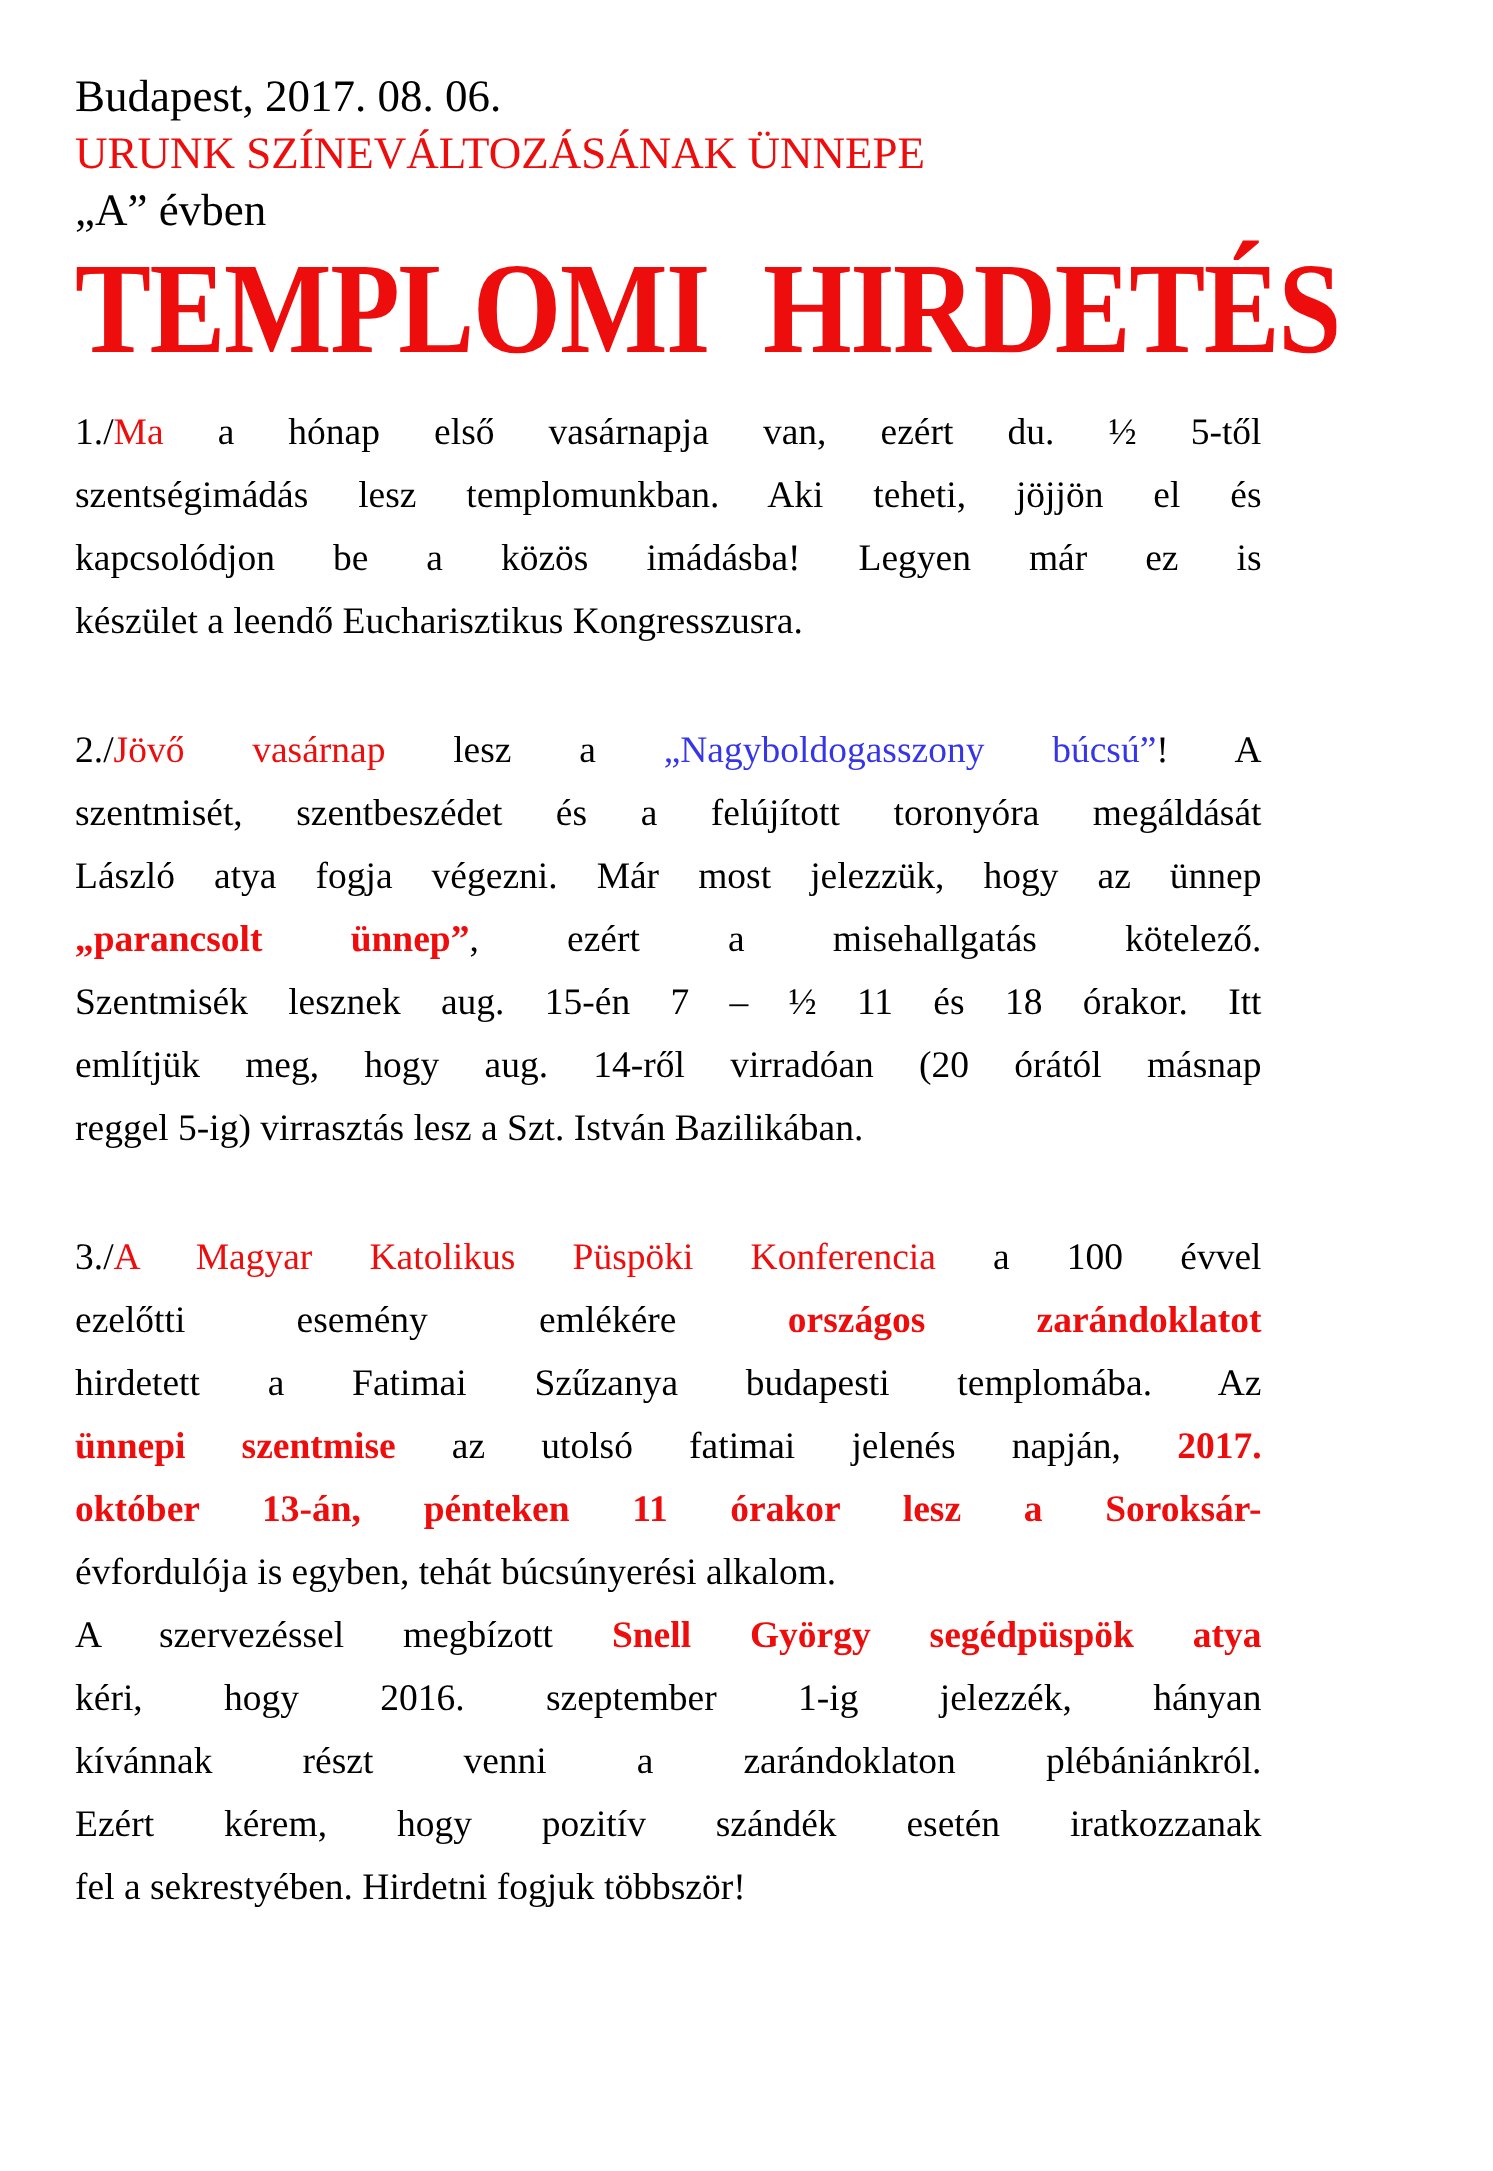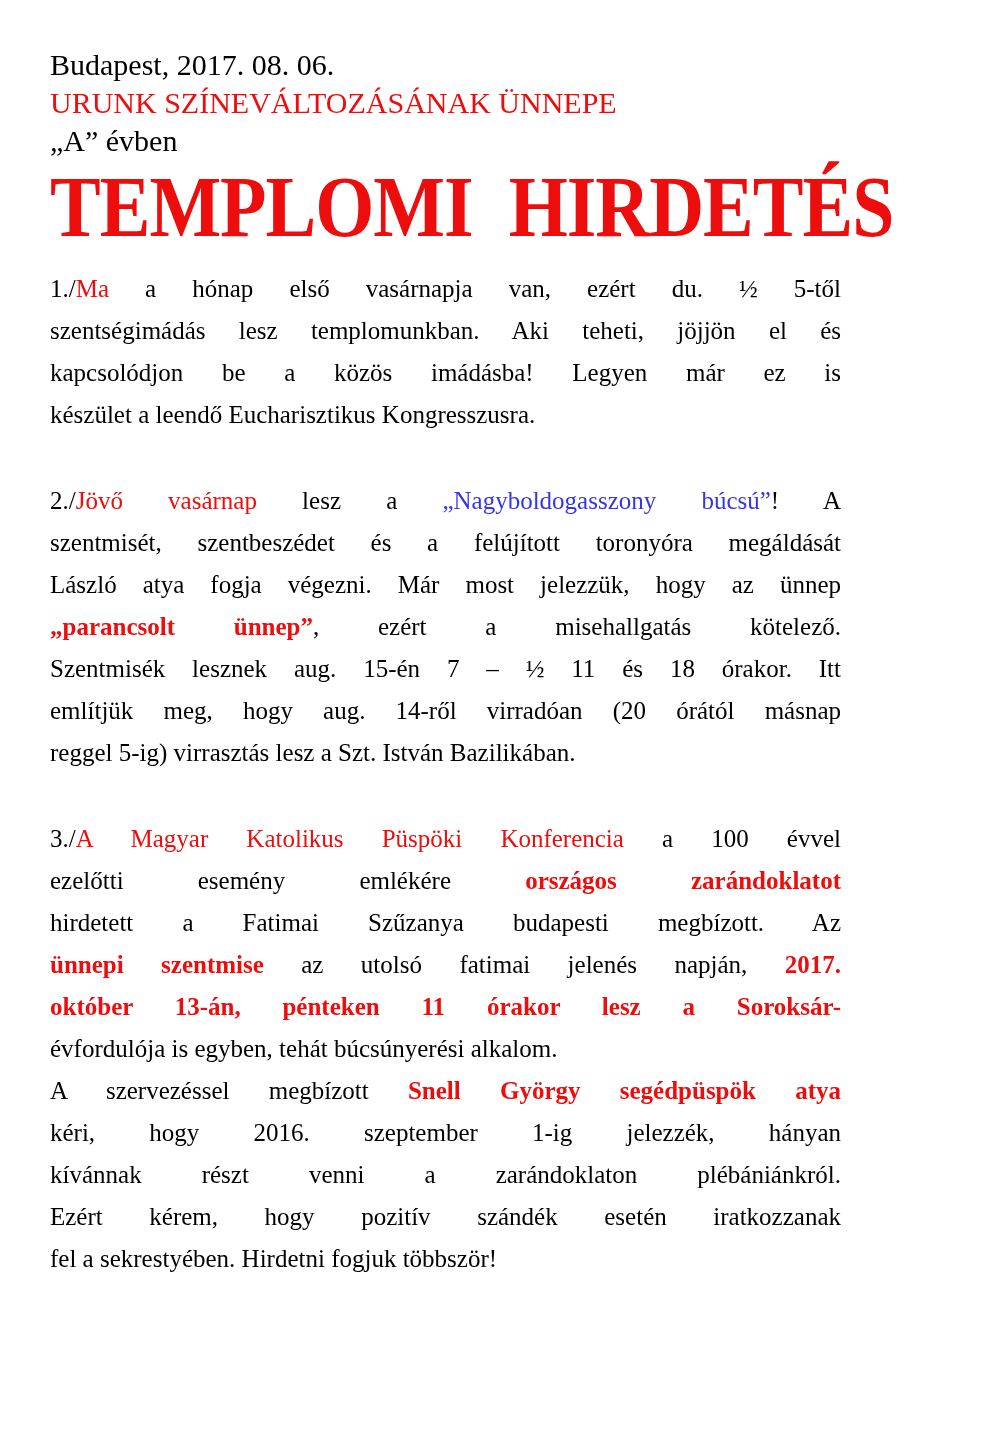--- a/index.html
+++ b/index.html
@@ -77,21 +77,21 @@
         <div class="line"><span class="run">szentmisét, szentbeszédet és a felújított toronyóra megáldását</span></div>
         <div class="line"><span class="run">László atya fogja végezni. Már most jelezzük, hogy az ünnep</span></div>
         <div class="line"><span class="run c-red bold">„parancsolt ünnep”</span><span class="run">, ezért a misehallgatás kötelező.</span></div>
         <div class="line"><span class="run">Szentmisék lesznek aug. 15-én 7 – ½ 11 és 18 órakor. Itt</span></div>
         <div class="line"><span class="run">említjük meg, hogy aug. 14-ről virradóan (20 órától másnap</span></div>
         <div class="line last"><span class="run">reggel 5-ig) virrasztás lesz a Szt. István Bazilikában.</span></div>
       </div>
       <div class="para">
         <div class="line"><span class="run">3./</span><span class="run c-red">A Magyar Katolikus Püspöki Konferencia</span><span class="run"> a 100 évvel</span></div>
         <div class="line"><span class="run">ezelőtti esemény emlékére </span><span class="run c-red bold">országos zarándoklatot</span></div>
-        <div class="line"><span class="run">hirdetett a Fatimai Szűzanya budapesti megbízott. Az</span></div>
+        <div class="line"><span class="run">hirdetett a Fatimai Szűzanya budapesti templomába. Az</span></div>
         <div class="line"><span class="run c-red bold">ünnepi szentmise</span><span class="run"> az utolsó fatimai jelenés napján, </span><span class="run c-red bold">2017.</span></div>
         <div class="line"><span class="run c-red bold">október 13-án, pénteken 11 órakor lesz a Soroksár-</span></div>
         <div class="line last"><span class="run">évfordulója is egyben, tehát </span><span class="run italic">búcsúnyerési alkalom.</span></div>
         <div class="line"><span class="run italic">A szervezéssel megbízott </span><span class="run c-red bold italic">Snell György segédpüspök atya</span></div>
         <div class="line"><span class="run italic">kéri, hogy 2016. szeptember 1-ig jelezzék, hányan</span></div>
         <div class="line"><span class="run italic">kívánnak részt venni a zarándoklaton plébániánkról.</span></div>
         <div class="line"><span class="run italic">Ezért kérem, hogy pozitív szándék esetén iratkozzanak</span></div>
         <div class="line last"><span class="run italic">fel a sekrestyében. Hirdetni fogjuk többször!</span></div>
       </div>
     </div>

